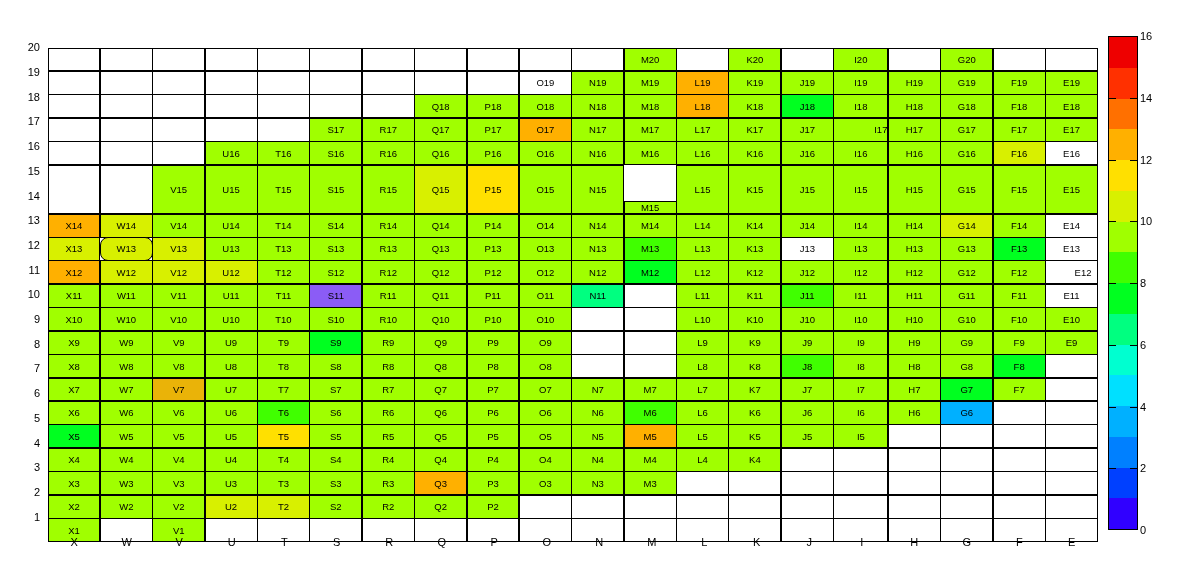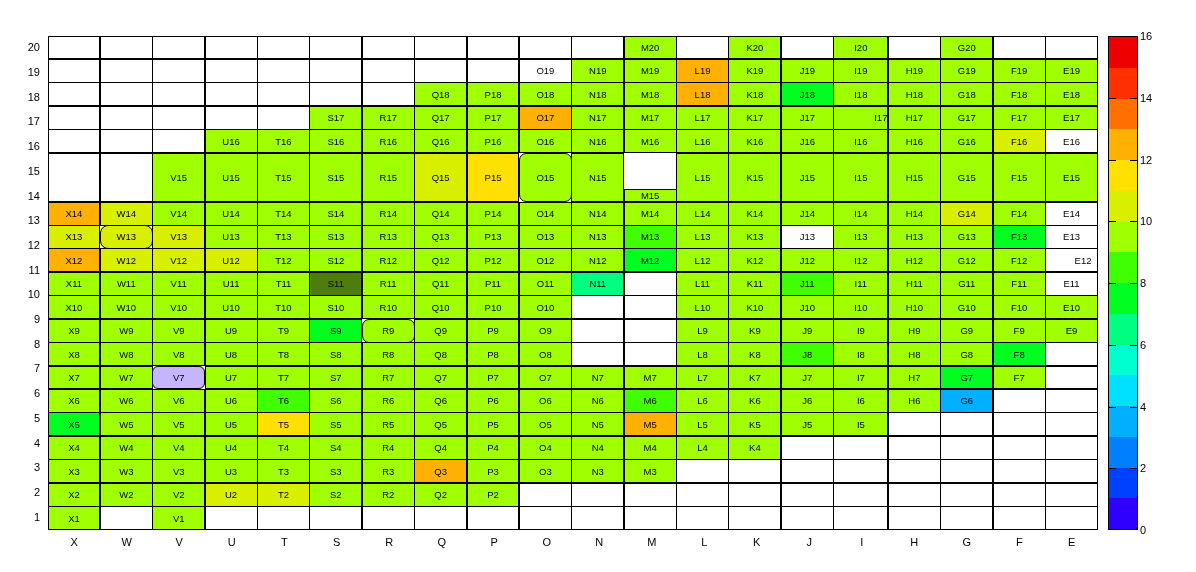--- a/index.html
+++ b/index.html
@@ -8,21 +8,21 @@
     font-family:"Liberation Sans", sans-serif;
     overflow:hidden;
   }
   #root{position:relative;width:1196px;height:572px;}
   #title{
     position:absolute;left:0;top:6px;width:1196px;text-align:center;
     font-size:16.5px;color:#000;
   }
   
   #plot{
-    position:absolute;left:48px;top:36px;width:1050px;height:494px;
+    position:absolute;left:48px;top:48px;width:1050px;height:494px;
   }
   #grid{
     position:absolute;left:0;top:0;width:1050px;height:494px;
     display:grid;
     grid-template-columns:repeat(18,1fr);
     grid-template-rows:repeat(20,1fr);
   }
   .cell{
     border:1px solid #000;
     margin:-0.5px 0 0 -0.5px;
@@ -166,21 +166,21 @@
         <div class="cell" style="background: rgb(255, 255, 255);">E16</div>
         <div class="cell empty"></div>
         <div class="cell empty"></div>
         <div class="cell" style="background: rgb(160, 255, 0);">V15</div>
         <div class="cell" style="background: rgb(160, 255, 0);">U15</div>
         <div class="cell" style="background: rgb(160, 255, 0);">T15</div>
         <div class="cell" style="background: rgb(160, 255, 0);">S15</div>
         <div class="cell" style="background: rgb(160, 255, 0);">R15</div>
         <div class="cell" style="background: rgb(216, 240, 0);">Q15</div>
         <div class="cell" style="background: rgb(255, 224, 0);">P15</div>
-        <div class="cell" style="background: rgb(160, 255, 0); border-radius: 7px;">O15</div>
+        <div class="cell" style="background: rgb(160, 255, 0);">O15</div>
         <div class="cell" style="background: rgb(160, 255, 0);">N15</div>
         <div class="cell" style="background: rgb(160, 255, 0); margin-top: 36px;">M15</div>
         <div class="cell" style="background: rgb(160, 255, 0);">L15</div>
         <div class="cell" style="background: rgb(160, 255, 0);">K15</div>
         <div class="cell" style="background: rgb(160, 255, 0);">J15</div>
         <div class="cell" style="background: rgb(160, 255, 0);">I15</div>
         <div class="cell" style="background: rgb(160, 255, 0);">H15</div>
         <div class="cell" style="background: rgb(160, 255, 0);">G15</div>
         <div class="cell" style="background: rgb(160, 255, 0);">F15</div>
         <div class="cell" style="background: rgb(160, 255, 0);">E15</div>
@@ -242,21 +242,21 @@
         <div class="cell" style="background: rgb(160, 255, 0);">I12</div>
         <div class="cell" style="background: rgb(160, 255, 0);">H12</div>
         <div class="cell" style="background: rgb(160, 255, 0);">G12</div>
         <div class="cell" style="background: rgb(160, 255, 0);">F12</div>
         <div class="cell" style="background: rgb(255, 255, 255); padding-left: 23px;">E12</div>
         <div class="cell" style="background: rgb(160, 255, 0);">X11</div>
         <div class="cell" style="background: rgb(160, 255, 0);">W11</div>
         <div class="cell" style="background: rgb(160, 255, 0);">V11</div>
         <div class="cell" style="background: rgb(160, 255, 0);">U11</div>
         <div class="cell" style="background: rgb(160, 255, 0);">T11</div>
-        <div class="cell" style="background: #4d7c0f;">S11</div>
+        <div class="cell" style="background: #8b5cf6;">S11</div>
         <div class="cell" style="background: rgb(160, 255, 0);">R11</div>
         <div class="cell" style="background: rgb(160, 255, 0);">Q11</div>
         <div class="cell" style="background: rgb(160, 255, 0);">P11</div>
         <div class="cell" style="background: rgb(160, 255, 0);">O11</div>
         <div class="cell" style="background: rgb(0, 255, 128);">N11</div>
         <div class="cell empty"></div>
         <div class="cell" style="background: rgb(160, 255, 0);">L11</div>
         <div class="cell" style="background: rgb(160, 255, 0);">K11</div>
         <div class="cell" style="background: rgb(64, 255, 0);">J11</div>
         <div class="cell" style="background: rgb(160, 255, 0);">I11</div>
@@ -283,21 +283,21 @@
         <div class="cell" style="background: rgb(160, 255, 0);">H10</div>
         <div class="cell" style="background: rgb(160, 255, 0);">G10</div>
         <div class="cell" style="background: rgb(160, 255, 0);">F10</div>
         <div class="cell" style="background: rgb(160, 255, 0);">E10</div>
         <div class="cell" style="background: rgb(160, 255, 0);">X9</div>
         <div class="cell" style="background: rgb(160, 255, 0);">W9</div>
         <div class="cell" style="background: rgb(160, 255, 0);">V9</div>
         <div class="cell" style="background: rgb(160, 255, 0);">U9</div>
         <div class="cell" style="background: rgb(160, 255, 0);">T9</div>
         <div class="cell" style="background: rgb(0, 255, 32);">S9</div>
-        <div class="cell" style="background: rgb(160, 255, 0); border-radius: 7px;">R9</div>
+        <div class="cell" style="background: rgb(160, 255, 0);">R9</div>
         <div class="cell" style="background: rgb(160, 255, 0);">Q9</div>
         <div class="cell" style="background: rgb(160, 255, 0);">P9</div>
         <div class="cell" style="background: rgb(160, 255, 0);">O9</div>
         <div class="cell empty"></div>
         <div class="cell empty"></div>
         <div class="cell" style="background: rgb(160, 255, 0);">L9</div>
         <div class="cell" style="background: rgb(160, 255, 0);">K9</div>
         <div class="cell" style="background: rgb(160, 255, 0);">J9</div>
         <div class="cell" style="background: rgb(160, 255, 0);">I9</div>
         <div class="cell" style="background: rgb(160, 255, 0);">H9</div>
@@ -319,21 +319,21 @@
         <div class="cell" style="background: rgb(160, 255, 0);">L8</div>
         <div class="cell" style="background: rgb(160, 255, 0);">K8</div>
         <div class="cell" style="background: rgb(64, 255, 0);">J8</div>
         <div class="cell" style="background: rgb(160, 255, 0);">I8</div>
         <div class="cell" style="background: rgb(160, 255, 0);">H8</div>
         <div class="cell" style="background: rgb(160, 255, 0);">G8</div>
         <div class="cell" style="background: rgb(0, 255, 32);">F8</div>
         <div class="cell empty"></div>
         <div class="cell" style="background: rgb(160, 255, 0);">X7</div>
         <div class="cell" style="background: rgb(160, 255, 0);">W7</div>
-        <div class="cell" style="background: #c4b5fd; border-radius: 6px;">V7</div>
+        <div class="cell" style="background: #eab308;">V7</div>
         <div class="cell" style="background: rgb(160, 255, 0);">U7</div>
         <div class="cell" style="background: rgb(160, 255, 0);">T7</div>
         <div class="cell" style="background: rgb(160, 255, 0);">S7</div>
         <div class="cell" style="background: rgb(160, 255, 0);">R7</div>
         <div class="cell" style="background: rgb(160, 255, 0);">Q7</div>
         <div class="cell" style="background: rgb(160, 255, 0);">P7</div>
         <div class="cell" style="background: rgb(160, 255, 0);">O7</div>
         <div class="cell" style="background: rgb(160, 255, 0);">N7</div>
         <div class="cell" style="background: rgb(160, 255, 0);">M7</div>
         <div class="cell" style="background: rgb(160, 255, 0);">L7</div>

